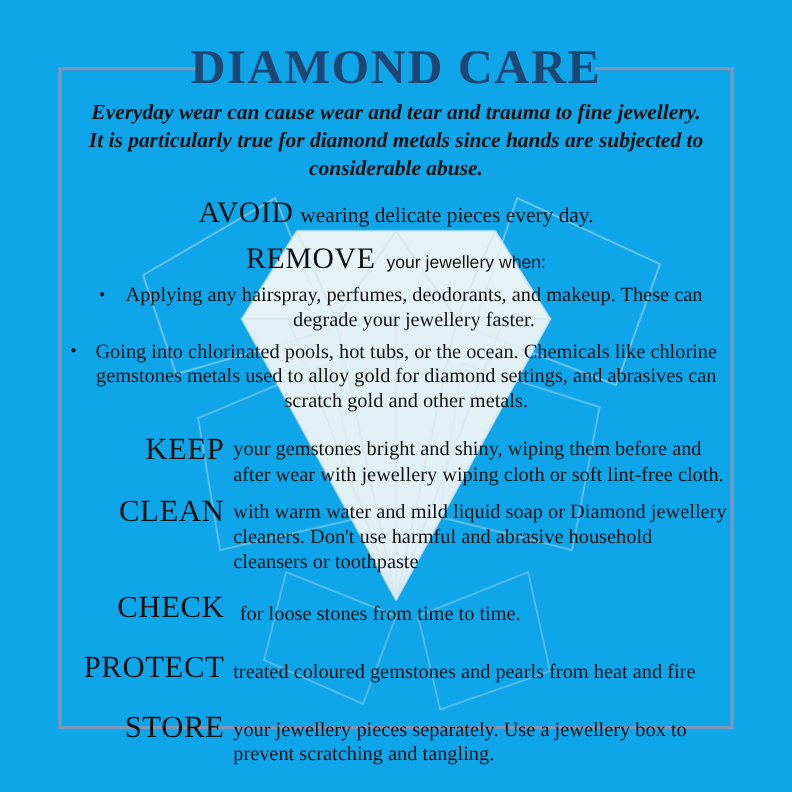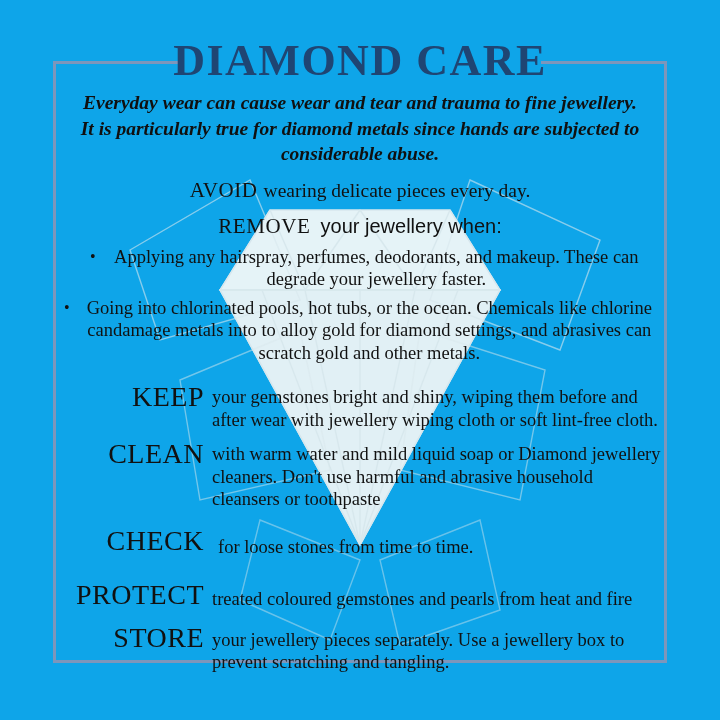--- a/index.html
+++ b/index.html
@@ -68,32 +68,32 @@
     color: #101010;
   }
 
   
   .line-row {
     text-align: center;
     margin-top: 11px;
     white-space: nowrap;
   }
   .kw-inline {
-    font-size: 21px;
+    font-size: 27px;
     letter-spacing: 0.6px;
     color: #111111;
     font-family: "Liberation Serif", "DejaVu Serif", serif;
   }
   .kw-body-serif {
     font-size: 19.5px;
     color: #111111;
     padding-left: 6px;
   }
   .kw-body-sans {
-    font-size: 20px;
+    font-size: 16px;
     color: #111111;
     padding-left: 10px;
     font-family: "Liberation Sans", "DejaVu Sans", sans-serif;
   }
 
   
   #bullets {
     margin-top: 7px;
   }
   .bullet-item {
@@ -145,21 +145,21 @@
   .kw-row.r-protect .kw-label { width: 148px; }
   .kw-row.r-store   .kw-label { width: 148px; }
 
   .kw-row.r-check   .kw-text { padding-top: 10px; padding-left: 14px; }
   .kw-row.r-protect .kw-text { padding-top: 8px; }
   .kw-row.r-store   .kw-text { padding-top: 6px; }
   .kw-row.r-keep    { margin-top: 18px; }
   .kw-row.r-clean   { margin-top: 8px; }
   .kw-row.r-check   { }
   .kw-row.r-protect { margin-top: 22px; }
-  .kw-row.r-store   { margin-top: 12px; }
+  .kw-row.r-store   { margin-top: 24px; }
 </style>
 </head>
 <body>
 
 <div id="page">
 
   <svg id="watermark" viewBox="0 0 720 720" xmlns="http://www.w3.org/2000/svg" aria-hidden="true">
     <g stroke="#e3ebee" stroke-width="1.4" fill="none" opacity="0.95">
 
       <polygon points="270,210 450,210 500,290 220,290" fill="#f2f7f8"></polygon>
@@ -210,21 +210,21 @@
       <span class="kw-inline">REMOVE</span><span class="kw-body-sans">your jewellery when:</span>
     </div>
 
     <div id="bullets">
       <div class="bullet-item b1">
         <span class="bullet-dot">•</span>
         <span class="bullet-text">Applying any hairspray, perfumes, deodorants, and makeup. These can degrade your jewellery faster.</span>
       </div>
       <div class="bullet-item b2">
         <span class="bullet-dot">•</span>
-        <span class="bullet-text">Going into chlorinated pools, hot tubs, or the ocean. Chemicals like chlorine candamage metals into to alloy gold for diamond settings, and abrasives can scratch gold and other metals.</span>
+        <span class="bullet-text">Going into chlorinated pools, hot tubs, or the ocean. Chemicals like chlorine gemstones metals used to alloy gold for diamond settings, and abrasives can scratch gold and other metals.</span>
       </div>
     </div>
 
     <div class="kw-row r-keep">
       <div class="kw-label">KEEP</div>
       <div class="kw-text">your gemstones bright and shiny, wiping them before and after wear with jewellery wiping cloth or soft lint-free cloth.</div>
     </div>
 
     <div class="kw-row r-clean">
       <div class="kw-label">CLEAN</div>

